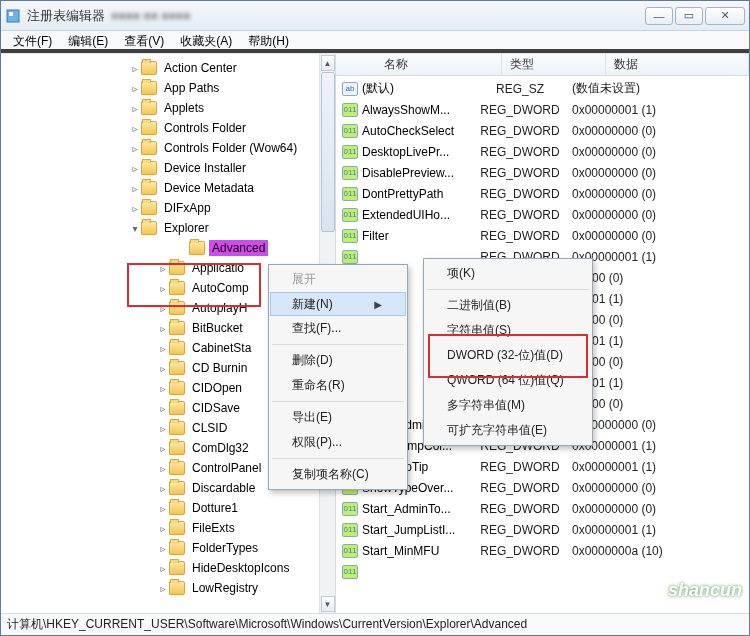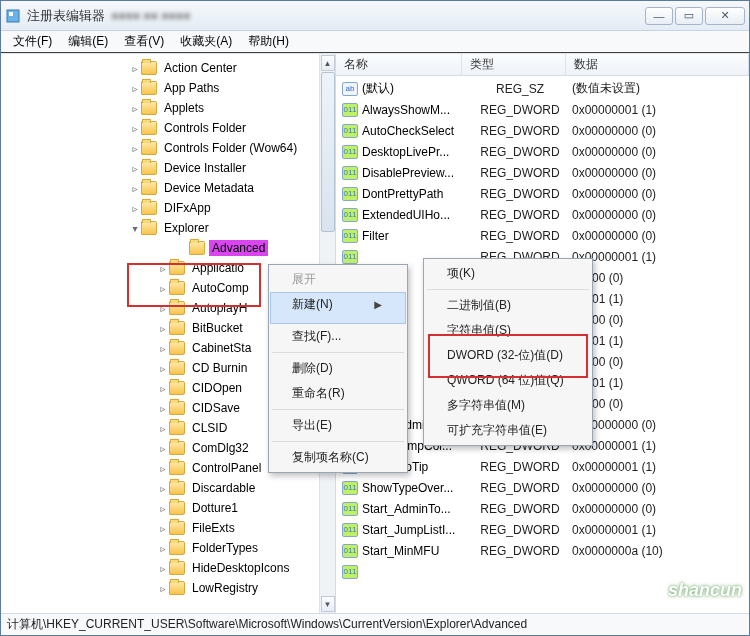--- a/index.html
+++ b/index.html
@@ -45,23 +45,23 @@
     background: linear-gradient(#fefefe,#e8eef6);
     display: inline-flex; align-items: center; justify-content: center;
     color: #4a5a6a;
     font-size: 11px;
     cursor: default;
   }
   .winbtn.close { width:40px; }
   .menubar {
     height: 22px;
     display: flex;
-    align-items: center;
+    align-items: flex-start;
     padding: 0 4px;
-    border-bottom: 1px solid #404040;
+    border-bottom: 4px solid #404040;
     background: #f7f9fb;
   }
   .menubar .mi { padding: 2px 8px; cursor: default; }
   .body-area {
     flex: 1;
     display: flex;
     min-height: 0;
     border-top: 1px solid #e1e6eb;
   }
   .tree-pane {
@@ -92,21 +92,21 @@
   .tree-sel { background:#d946ef; border:1px dotted #5a8bd0; padding:0 2px;}
   .redbox1 { position:absolute; left:126px; top:209px; width:134px; height:44px; border:2px solid #d43030; pointer-events:none; }
 
   .list-pane { flex:1; display:flex; flex-direction:column; overflow:hidden; }
   .list-header {
     height: 22px; display:flex; align-items:center;
     background: linear-gradient(#fafcfe,#eef3f8);
     border-bottom:1px solid #d3dbe3;
   }
   .colh { border-right:1px solid #dbe2e9; padding:3px 8px; color:#333; cursor:default;}
-  .col-name { width:126px; } .col-type { width:104px; } .col-data { flex:1; }
+  .col-name { width:126px;margin-left:40px; } .col-type { width:104px; } .col-data { flex:1; }
   .list-body { flex:1; overflow:hidden; padding-top:2px; }
   .lrow { display:flex; align-items:center; height:21px; padding-left:6px;}
   .val-icon {
     width:16px; height:14px; margin-right:4px;
     border:1px solid #88a6d4; border-radius:2px;
     display:inline-flex; align-items:center; justify-content:center;
     font-size:8px; color:#3a66c0; background:#eef4fd;
   }
   .val-icon.bin { color:#4078bd; background:#bef264;}
   .cell-name { width:106px; overflow:hidden; text-overflow:ellipsis; white-space:nowrap;}
@@ -126,21 +126,21 @@
     border: 1px solid #9aa6b2;
     box-shadow: 2px 3px 6px rgba(0,0,0,0.25);
     padding: 2px 1px;
   }
   .ctx .citem {
     padding: 4px 24px 4px 22px;
     color:#222; cursor:default; white-space:nowrap;
     display:flex; align-items:center; justify-content:space-between;
   }
   .ctx .citem.disabled { color:#9a9a9a; }
-  .ctx .citem.hl { background:#d7e7fb; border:1px solid #a8c8ee; padding:3px 23px 10px 21px;}
+  .ctx .citem.hl { background:#d7e7fb; border:1px solid #a8c8ee; padding:3px 23px 2px 21px;}
   .ctx .sep { height:1px; background:#d8dde2; margin:3px 2px; }
   .ctx .arrow { font-size:10px; color:#444; margin-left:20px;}
   .ctx1 { left:268px; top:236px; width:140px;margin-top:28px; }
   .ctx2 { left:423px; top:258px; width:170px; }
   .redbox2 { position:absolute; left:428px; top:334px; width:160px; height:44px; border:2px solid #d43030; pointer-events:none; }
 
   .scrollbar-v {
     position:absolute; right:0; top:0; bottom:0; width:16px;
     background:#f0f3f6; border-left:1px solid #dbe2e9;
     display:flex; flex-direction:column; align-items:center;
@@ -502,20 +502,21 @@
   <div class="citem hl">
     <span>新建(N)</span>
     <span class="arrow">▶</span>
   </div>
   <div class="citem">查找(F)...</div>
   <div class="sep"></div>
   <div class="citem">删除(D)</div>
   <div class="citem">重命名(R)</div>
   <div class="sep"></div>
   <div class="citem">导出(E)</div>
+  <div class="citem">权限(P)...</div>
   <div class="sep"></div>
   <div class="citem">复制项名称(C)</div>
 </div>
 
 <div class="ctx ctx2">
   <div class="citem">项(K)</div>
   <div class="sep"></div>
   <div class="citem">二进制值(B)</div>
   <div class="citem">字符串值(S)</div>
   <div class="citem">DWORD (32-位)值(D)</div>

